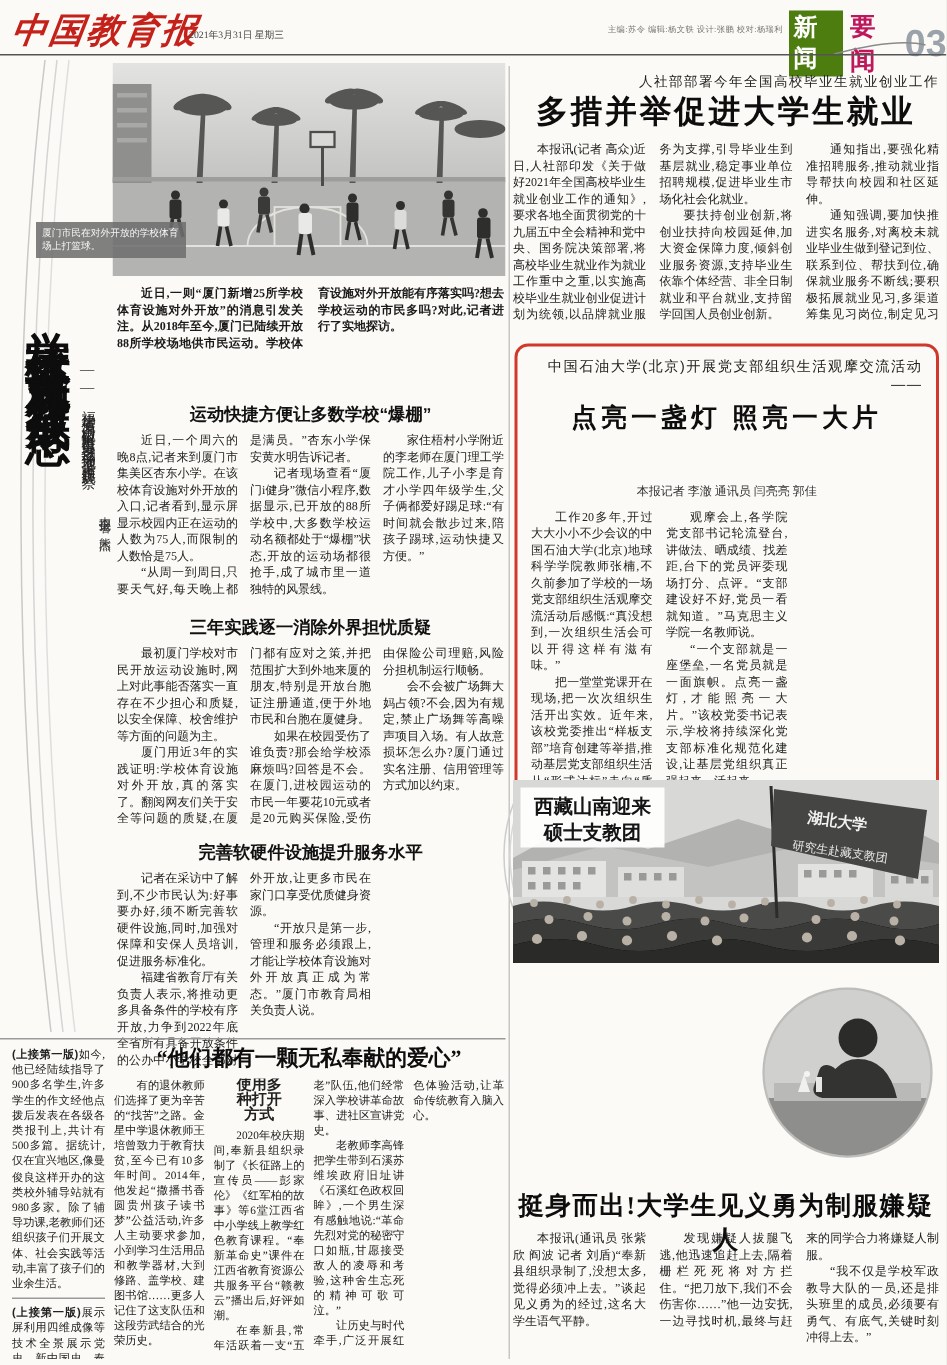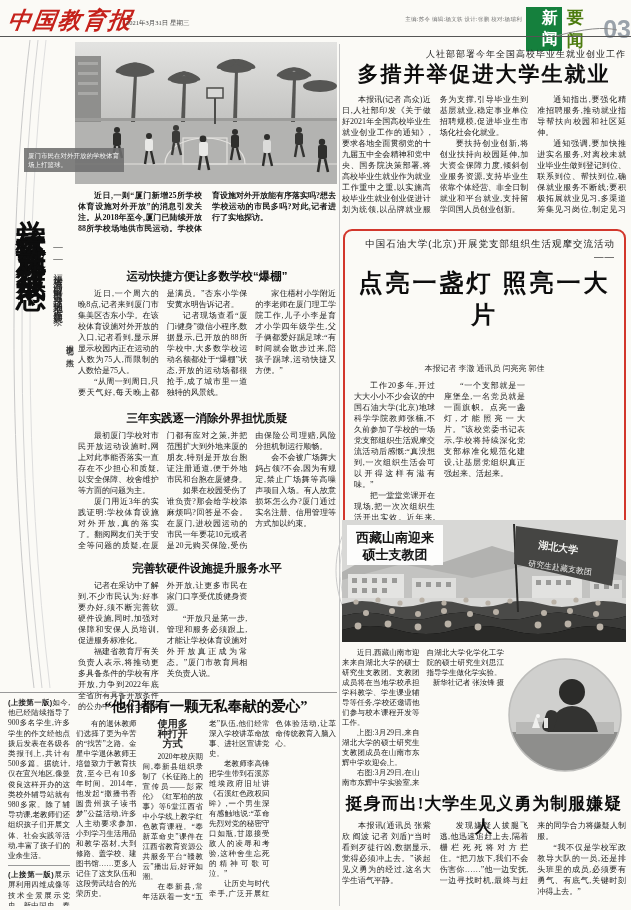--- a/index.html
+++ b/index.html
@@ -12,23 +12,23 @@
   .abs { position:absolute; }
   .hairline { background:#555; height:1px; }
   .vline { background:#c6c6c6; width:1px; }
 
   
   .logo { font-family:"Liberation Serif", serif; font-style:italic; font-weight:bold;
           font-size:23px; color:#c5211b; letter-spacing:2px; transform:skewX(-8deg); }
   .mh-date { font-size:6.5px; color:#444; }
   .credits { font-size:5.5px; color:#777; letter-spacing:.3px; }
   .sec-wrap { display:flex; align-items:center; gap:5px; }
-  .sec-a { background:#15803d; color:#fff; font-family:"Liberation Sans",sans-serif;
-           font-weight:bold; font-size:16px; padding:1px 3px; letter-spacing:1px;text-align:right; }
-  .sec-b { color:#4d7c0f; font-family:"Liberation Sans",sans-serif; font-weight:bold;
+  .sec-a { background:#4d7c0f; color:#fff; font-family:"Liberation Sans",sans-serif;
+           font-weight:bold; font-size:16px; padding:1px 3px; letter-spacing:1px; }
+  .sec-b { color:#be185d; font-family:"Liberation Sans",sans-serif; font-weight:bold;
            font-size:17px; letter-spacing:1px; }
   .sec-no { color:#9aa2aa; font-family:"Liberation Sans",sans-serif; font-weight:bold; font-size:25px; }
 
   
   .body-text { font-size:8px; line-height:11px; text-align:justify; color:#222;
                column-fill:auto; overflow:hidden; }
   .body-text p { text-indent:2em; }
   .small-text { font-size:7.5px; line-height:10px; }
   .crosshead { font-family:"Liberation Sans",sans-serif; font-weight:bold; font-size:11.5px;
                text-align:center; color:#111; margin-bottom:4px;margin-top:32px; }
@@ -252,25 +252,26 @@
   <div class="abs headline" style="left:342px;top:60px;width:284px;font-size:21px;letter-spacing:2px;">多措并举促进大学生就业</div>
   <div class="abs body-text" style="left:342px;top:94px;width:284px;height:130px;column-count:3;column-gap:9px;">
       <p>本报讯(记者 高众)近日,人社部印发《关于做好2021年全国高校毕业生就业创业工作的通知》,要求各地全面贯彻党的十九届五中全会精神和党中央、国务院决策部署,将高校毕业生就业作为就业工作重中之重,以实施高校毕业生就业创业促进计划为统领,以品牌就业服务为支撑,引导毕业生到基层就业,稳定事业单位招聘规模,促进毕业生市场化社会化就业。</p>
       <p>要扶持创业创新,将创业扶持向校园延伸,加大资金保障力度,倾斜创业服务资源,支持毕业生依靠个体经营、非全日制就业和平台就业,支持留学回国人员创业创新。</p>
       <p>通知指出,要强化精准招聘服务,推动就业指导帮扶向校园和社区延伸。</p>
       <p>通知强调,要加快推进实名服务,对离校未就业毕业生做到登记到位、联系到位、帮扶到位,确保就业服务不断线;要积极拓展就业见习,多渠道筹集见习岗位,制定见习单位目录和岗位清单,推进见习规范管理,开展高校毕业生就业见习示范单位创建活动。</p>
     </div>
 
   <div class="abs redbox" style="left:343px;top:229px;width:283px;height:318px;">
     <div class="kicker" style="font-size:9.5px;">中国石油大学(北京)开展党支部组织生活观摩交流活动——</div>
-    <div class="headline" style="font-size:24px;letter-spacing:3px;margin:5px 0 3px;">点亮一盏灯  照亮一大片</div>
+    <div class="headline" style="font-size:17px;letter-spacing:3px;margin:5px 0 3px;">点亮一盏灯  照亮一大片</div>
     <div class="byline" style="margin-bottom:6px;margin-top:32px;">本报记者 李澈  通讯员 闫亮亮 郭佳</div>
     <div class="body-text" style="height:198px;column-count:3;column-gap:9px;">
         <p>工作20多年,开过大大小小不少会议的中国石油大学(北京)地球科学学院教师张楠,不久前参加了学校的一场党支部组织生活观摩交流活动后感慨:“真没想到,一次组织生活会可以开得这样有滋有味。”</p>
         <p>把一堂堂党课开在现场,把一次次组织生活开出实效。近年来,该校党委推出“样板支部”培育创建等举措,推动基层党支部组织生活从“形式达标”走向“质量过硬”。</p>
+        <p>观摩会上,各学院党支部书记轮流登台,讲做法、晒成绩、找差距,台下的党员评委现场打分、点评。“支部建设好不好,党员一看就知道。”马克思主义学院一名教师说。</p>
         <p>“一个支部就是一座堡垒,一名党员就是一面旗帜。点亮一盏灯,才能照亮一大片。”该校党委书记表示,学校将持续深化党支部标准化规范化建设,让基层党组织真正强起来、活起来。</p>
       </div>
   </div>
 
   <svg class="abs" style="left:328px;top:524px;" width="26" height="96">
     <path d="M20,0 C4,28 4,64 20,95" fill="none" stroke="#cccccc" stroke-width="1"></path>
     <path d="M24,0 C8,28 8,64 24,95" fill="none" stroke="#d8d8d8" stroke-width="1"></path>
   </svg>
   <svg class="abs" style="left:342px;top:520px;" width="284" height="122" viewBox="0 0 284 122">
     <rect width="284" height="122" fill="#d8d8d6"></rect>
@@ -346,28 +347,20 @@
     <line x1="172" y1="4" x2="176" y2="92" stroke="#2c2c2a" stroke-width="2"></line>
     <polygon points="174,6 276,20 270,66 172,44" fill="#454543"></polygon>
     <text x="196" y="28" font-size="10" font-weight="bold" fill="#f2f2f0" transform="rotate(8 196 28)">湖北大学</text>
     <text x="186" y="46" font-size="8" fill="#e8e8e6" transform="rotate(8 186 46)">研究生赴藏支教团</text>
 
     <rect x="5" y="5" width="96" height="40" fill="#ffffff" opacity=".93"></rect>
     <text x="53" y="22" font-size="13" font-weight="bold" fill="#141414" text-anchor="middle" font-family="Liberation Serif, serif">西藏山南迎来</text>
     <text x="53" y="39" font-size="13" font-weight="bold" fill="#141414" text-anchor="middle" font-family="Liberation Serif, serif">硕士支教团</text>
   </svg>
 
-  <div class="abs body-text small-text" style="left:342px;top:648px;width:162px;height:140px;column-count:2;column-gap:7px;">
-    <div>
-        <p>近日,西藏山南市迎来来自湖北大学的硕士研究生支教团。支教团成员将在当地学校承担学科教学、学生课业辅导等任务,学校还邀请他们参与校本课程开发等工作。</p>
-        <p>上图:3月29日,来自湖北大学的硕士研究生支教团成员在山南市东辉中学欢迎会上。</p>
-        <p>右图:3月29日,在山南市东辉中学实验室,来自湖北大学化学化工学院的硕士研究生刘思江指导学生做化学实验。</p>
-      </div>
-    <p class="caption-credit">新华社记者 张汝锋 摄</p>
-  </div>
   <svg class="abs" style="left:508px;top:658px;" width="114" height="114" viewBox="0 0 114 114">
     <defs>
         <clipPath id="circ">
           <circle cx="57" cy="57" r="56"></circle>
         </clipPath>
       </defs>
     <g clip-path="url(#circ)">
       <rect width="114" height="114" fill="#d0d0ce"></rect>
       <rect x="0" y="74" width="114" height="40" fill="#8e8e8c"></rect>
       <rect x="8" y="64" width="98" height="12" fill="#b9b9b7"></rect>
@@ -380,18 +373,18 @@
         <path d="M24,70 l4,-12 l4,12 z" fill="#f0f0ee"></path>
         <rect x="36" y="60" width="4" height="10" fill="#e6e6e4"></rect>
         <circle cx="30" cy="58" r="2" fill="#f4f4f2"></circle>
       </g>
     </g>
     <circle cx="57" cy="57" r="56" fill="none" stroke="#bdbdbb" stroke-width="1.5"></circle>
   </svg>
 
   <div class="abs headline" style="left:342px;top:792px;width:284px;font-size:17px;letter-spacing:1px;">挺身而出!大学生见义勇为制服嫌疑人</div>
   <div class="abs body-text" style="left:342px;top:820px;width:284px;height:86px;column-count:3;column-gap:9px;">
-      <p>本报讯(通讯员 张紫欣 阎波 记者 刘盾)“当时看到歹徒行凶,数据显示,觉得必须冲上去。”谈起见义勇为的经过,这名大学生语气平静。</p>
+      <p>本报讯(通讯员 张紫欣 阎波 记者 刘盾)“奉新县组织录制了,没想太多,觉得必须冲上去。”谈起见义勇为的经过,这名大学生语气平静。</p>
       <p>发现嫌疑人拔腿飞逃,他迅速追赶上去,隔着栅栏死死将对方拦住。“把刀放下,我们不会伤害你……”他一边安抚,一边寻找时机,最终与赶来的同学合力将嫌疑人制服。</p>
       <p>“我不仅是学校军政教导大队的一员,还是排头班里的成员,必须要有勇气、有底气,关键时刻冲得上去。”</p>
     </div>
 
 </div>
 
 </body></html>

